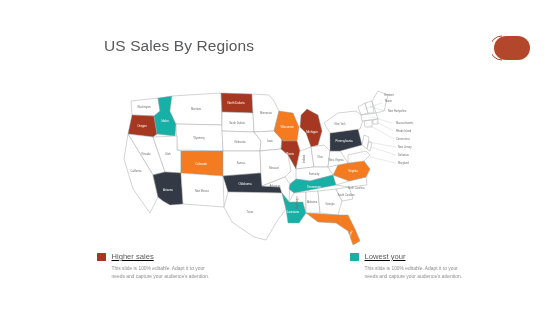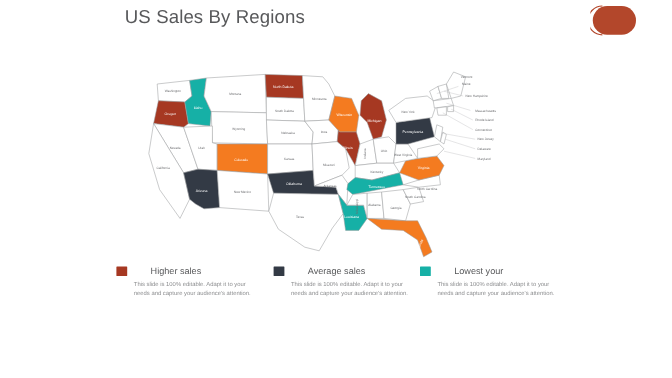--- a/index.html
+++ b/index.html
@@ -3,21 +3,21 @@
 <meta charset="utf-8">
 <style>
   html,body{margin:0;padding:0;}
   body{
     width:560px;height:315px;
     background:#ffffff;
     font-family:"Liberation Sans", sans-serif;
     overflow:hidden;
     position:relative;
   }
-  .slide{position:absolute;inset:0;background:#fff;}
+  .slide{position:absolute;inset:0;background:#fff;margin-top:31px;}
 
   
   .title{
     position:absolute;left:104px;top:6px;
     font-size:15.5px;font-weight:400;color:#58595b;
     letter-spacing:.1px;white-space:nowrap;
   }
 
   
   .logo{position:absolute;right:24px;top:4px;width:44px;height:26px;}
@@ -30,21 +30,21 @@
   .lbl{font-family:"Liberation Sans",sans-serif;font-size:2.6px;fill:#6d6e71;}
   .lbl-w{fill:#ffffff;font-size:2.9px;}
   .lead{stroke:#b5b7b9;stroke-width:.3;fill:none;}
 
   
   .legend{position:absolute;left:97px;top:221px;width:400px;height:50px;}
   .leg-col{position:absolute;top:0;width:118px;}
   .leg-col.c1{left:0;}
   .leg-col.c2{left:131px;}
   .leg-col.c3{left:253px;}
-  .leg-head{display:flex;align-items:flex-end;gap:20px;margin-bottom:4px;}
+  .leg-head{display:flex;align-items:flex-end;gap:6px;margin-bottom:4px;text-decoration:underline;}
   .swatch{width:8.5px;height:8.5px;flex:0 0 auto;border-radius:.5px;}
   .leg-title{font-size:7.6px;color:#58595b;font-weight:400;white-space:nowrap;}
   .leg-body{
     font-size:4.9px;line-height:1.62;color:#8b8c8e;
     margin-left:14.5px;width:101px;
   }
 </style>
 </head>
 <body>
 
@@ -221,27 +221,20 @@
   <div class="legend">
 
     <div class="leg-col c1">
       <div class="leg-head">
         <span class="swatch" style="background:#a63822"></span>
         <span class="leg-title">Higher sales</span>
       </div>
       <div class="leg-body">This slide is 100% editable. Adapt it to your needs and capture your audience's attention.</div>
     </div>
 
-    <div class="leg-col c2">
-      <div class="leg-head">
-        <span class="swatch" style="background:#333a45"></span>
-        <span class="leg-title">Average sales</span>
-      </div>
-      <div class="leg-body">This slide is 100% editable. Adapt it to your needs and capture your audience's attention.</div>
-    </div>
 
     <div class="leg-col c3">
       <div class="leg-head">
         <span class="swatch" style="background:#16b0a6"></span>
         <span class="leg-title">Lowest your</span>
       </div>
       <div class="leg-body">This slide is 100% editable. Adapt it to your needs and capture your audience's attention.</div>
     </div>
 
   </div>

